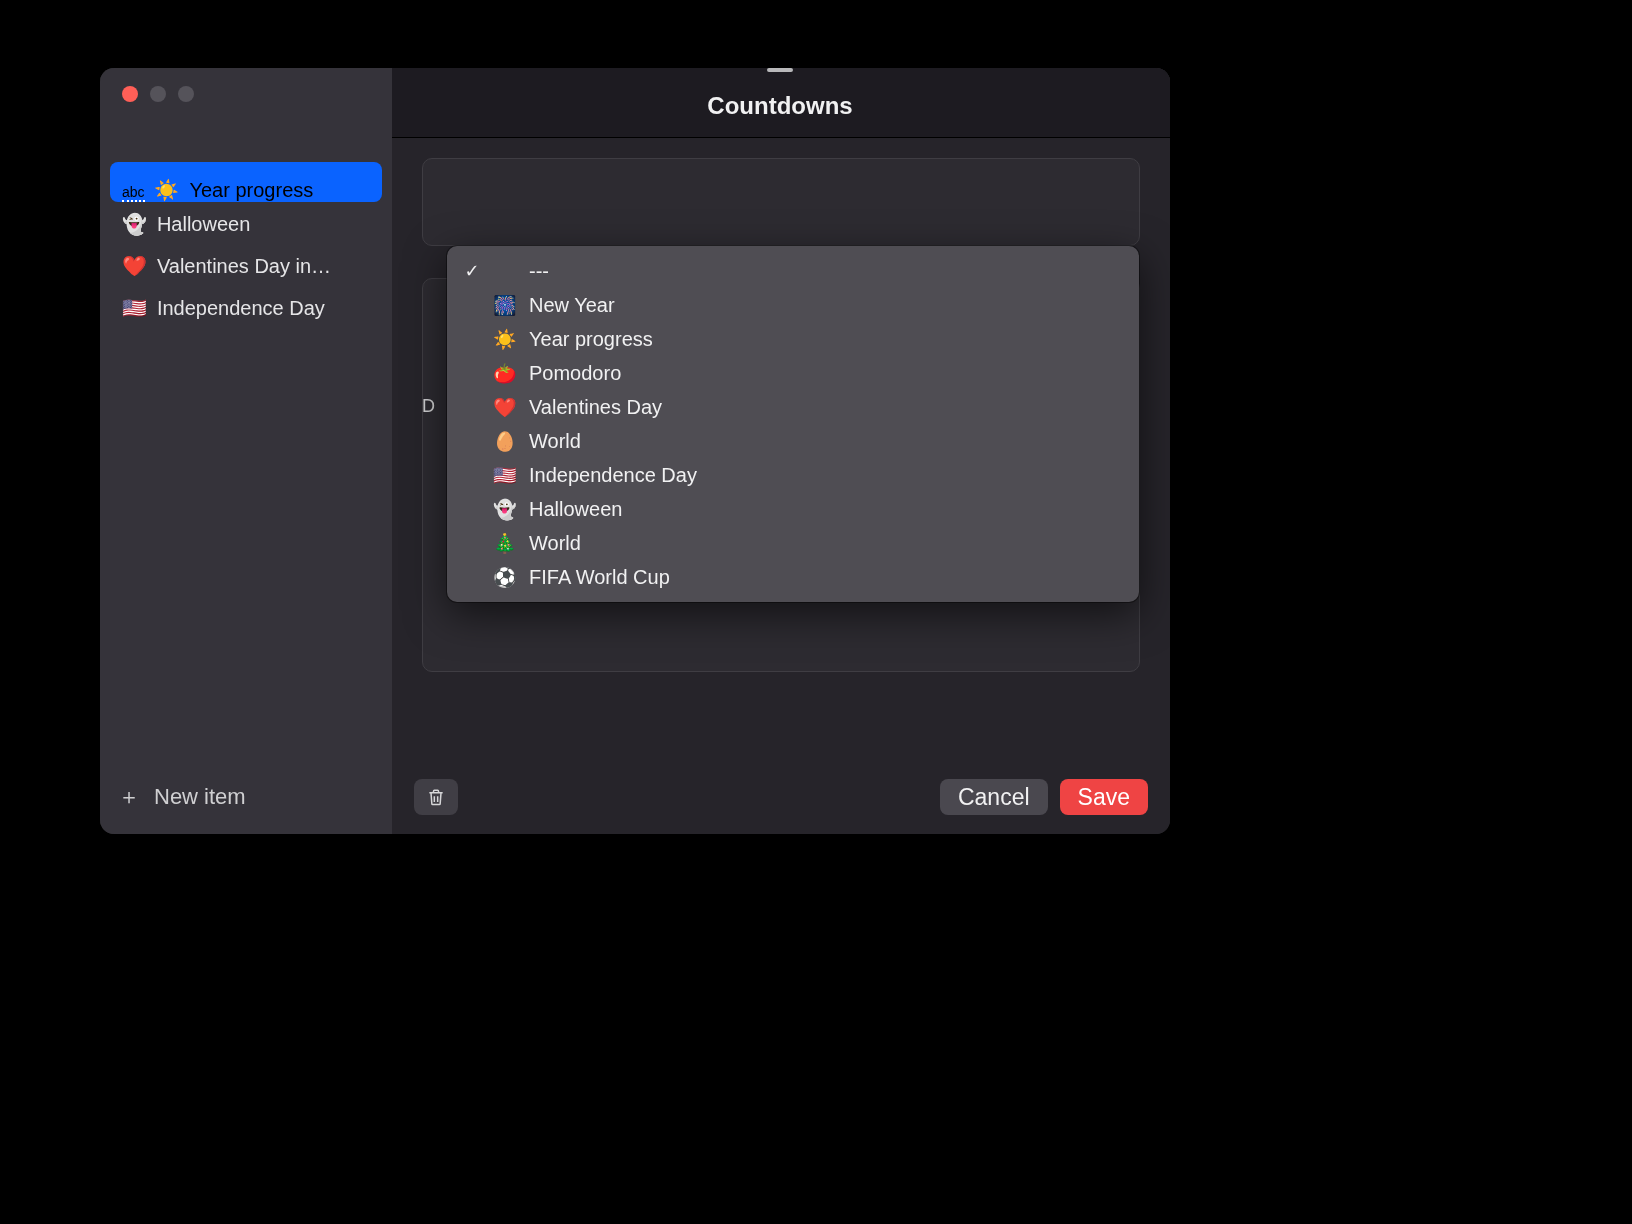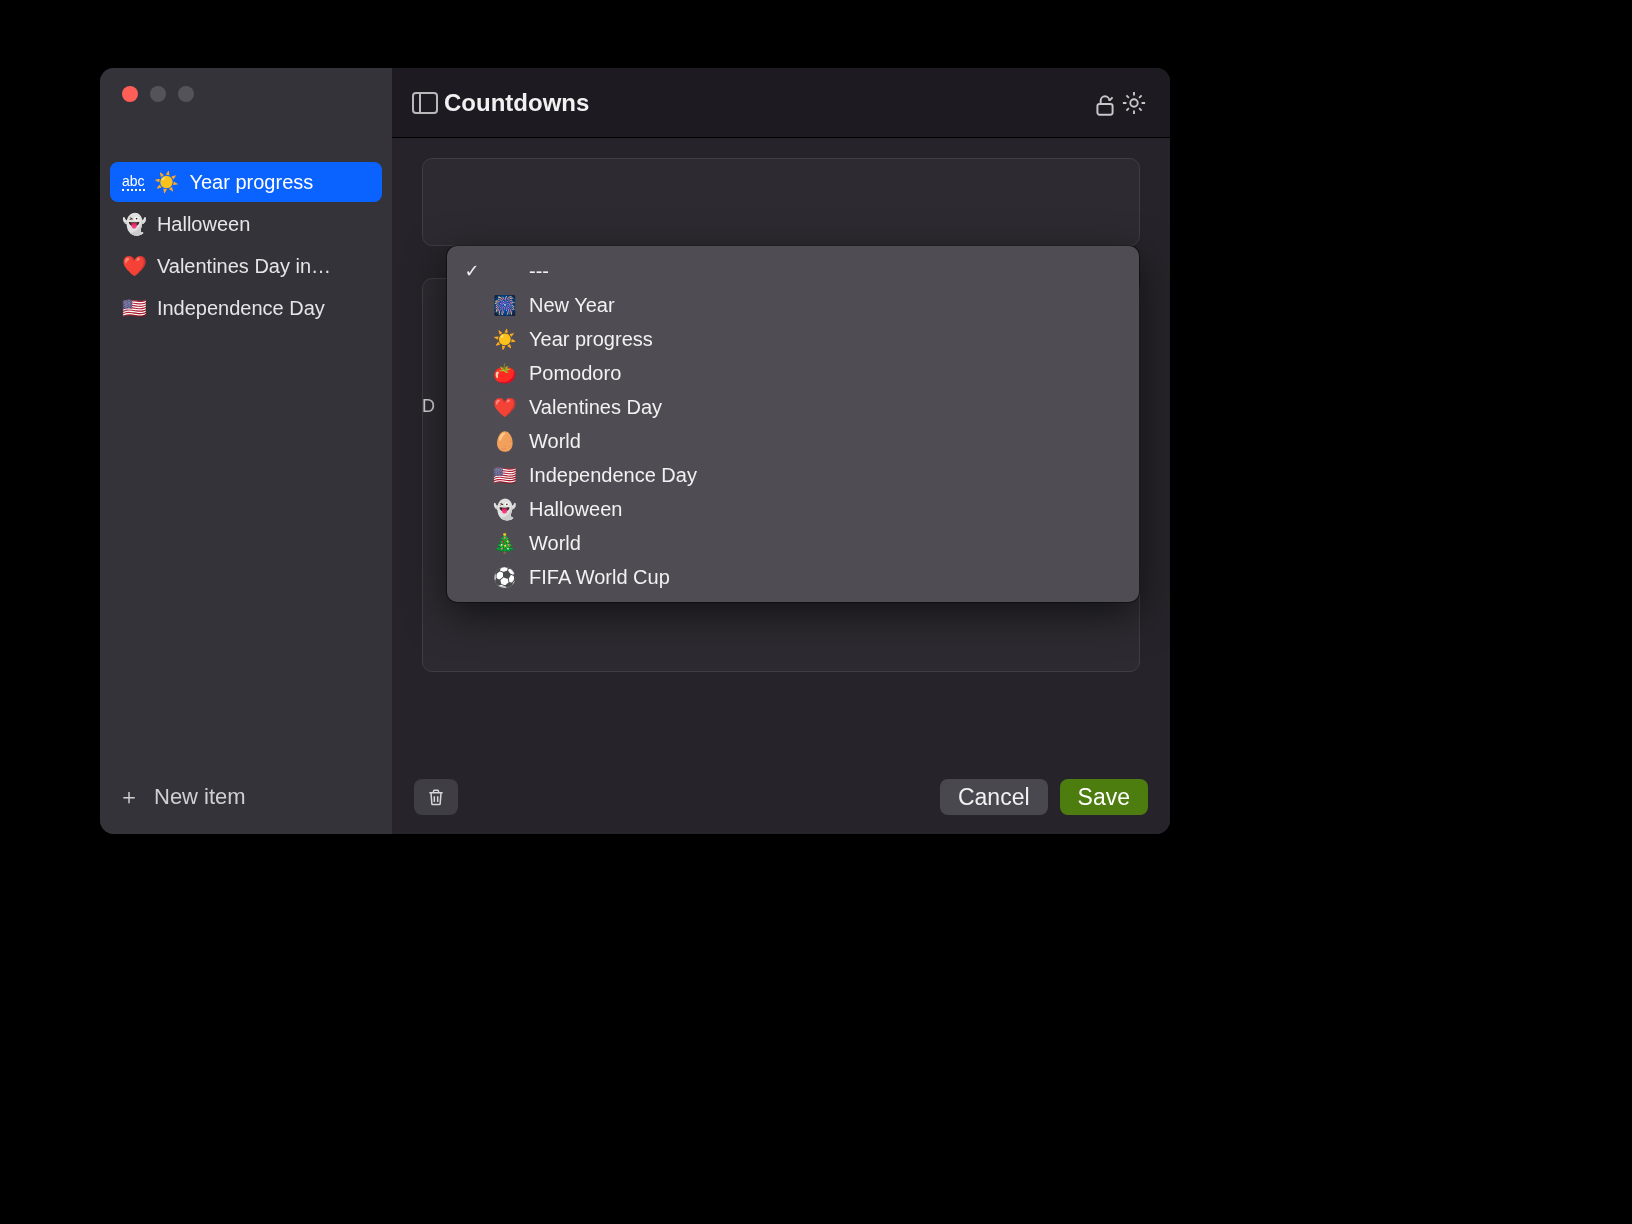--- a/index.html
+++ b/index.html
@@ -61,21 +61,22 @@
     border-radius: 8px;
     padding: 0 12px;
     color: #e5e5e7;
     font-size: 20px;
     cursor: default;
     white-space: nowrap;
     overflow: hidden;
   }
   .sidebar-item.selected {
     background: #0a63ff;
-    color: #ffffff;
+    color: #000000;
+    align-items: flex-end;
   }
   .sidebar-item .abc-badge {
     font-size: 14px;
     font-weight: 500;
     border-bottom: 2px dotted #fff;
     line-height: 14px;
     padding-bottom: 1px;
   }
   .sidebar-item .emoji { font-size: 20px; }
   .sidebar-item .label {
@@ -104,24 +105,25 @@
     border-bottom-right-radius: 14px;
     display: flex;
     flex-direction: column;
     position: relative;
   }
   .titlebar {
     height: 70px;
     display: flex;
     align-items: center;
     padding: 0 22px 0 20px;
-    gap: 6px;
+    gap: 20px;
     background: #1d1b21;
     border-top-right-radius: 14px;
     border-bottom: 1px solid #000;
+    flex-direction: column;
   }
   .titlebar .sidebar-toggle {
     width: 26px; height: 22px;
     border: 2px solid #b8b8ba;
     border-radius: 4px;
     position: relative;
   }
   .titlebar .sidebar-toggle::before {
     content: "";
     position: absolute;
@@ -224,21 +226,21 @@
   .btn {
     height: 36px;
     padding: 0 18px;
     border-radius: 8px;
     font-size: 23px;
     display: flex;
     align-items: center;
     color: #f1f1f2;
   }
   .btn.cancel { background: #4a484f; }
-  .btn.save { background: #4d7c0f; color:#fff; font-weight:500; }
+  .btn.save { background: #ef4444; color:#fff; font-weight:500; }
 </style>
 </head>
 <body>
 
 <div class="window">
 
   <div class="sidebar">
     <div class="traffic-lights">
       <div class="dot red"></div>
       <div class="dot gray1"></div>

